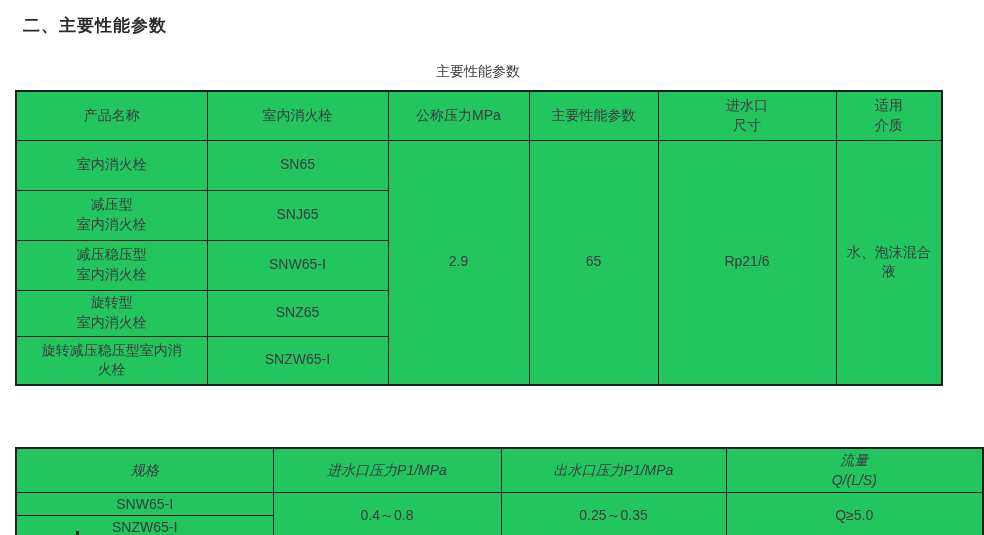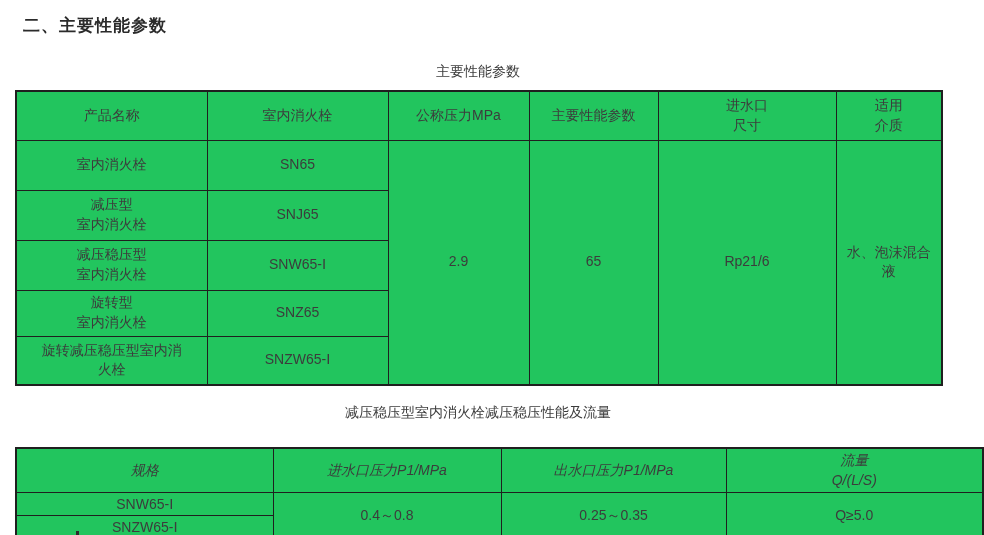--- a/index.html
+++ b/index.html
@@ -136,21 +136,20 @@
         <td>SNZ65</td>
       </tr>
       <tr style="height:49px;">
         <td>旋转减压稳压型室内消
 火栓</td>
         <td>SNZW65-Ⅰ</td>
       </tr>
     </tbody>
   </table>
 
-  <div class="caption cap2">减压稳压型室内消火栓减压稳压性能及流量</div>
 
   <table class="t2">
     <colgroup>
       <col style="width:257px">
       <col style="width:228px">
       <col style="width:225px">
       <col style="width:257px">
     </colgroup>
     <thead>
       <tr>

